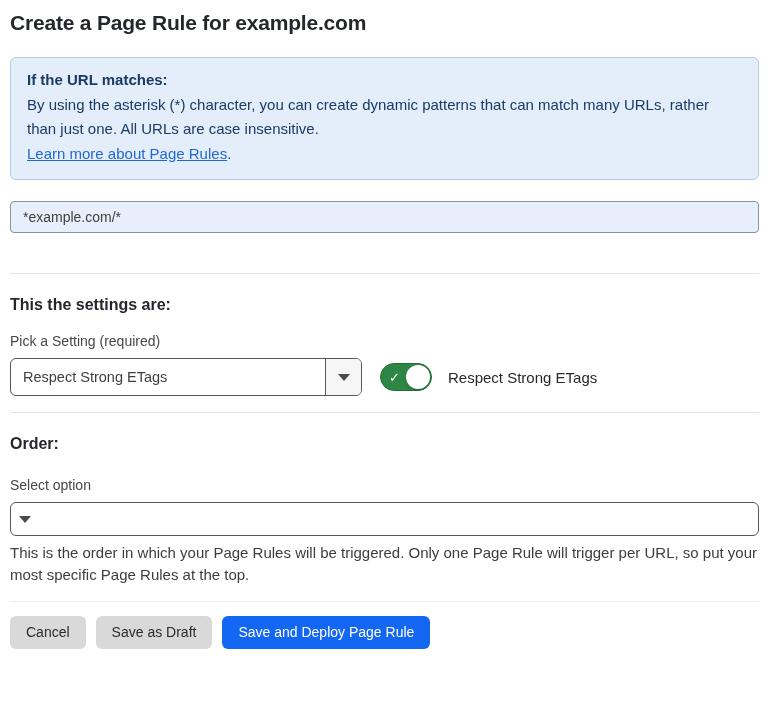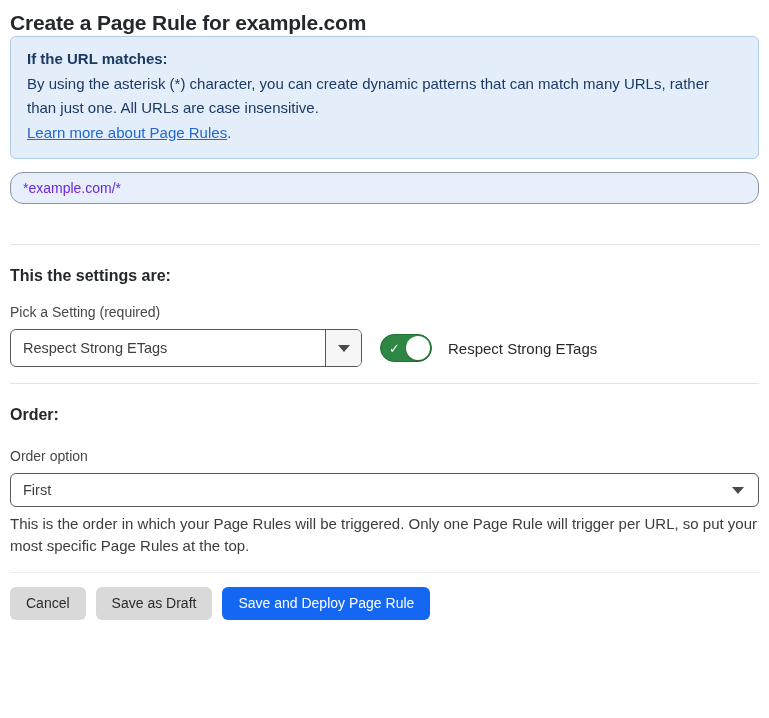--- a/index.html
+++ b/index.html
@@ -14,20 +14,21 @@
 
   h1.page-title {
     font-size: 21px;
     font-weight: 700;
     color: #24272b;
     line-height: 26px;
     letter-spacing: -0.2px;
   }
 
   .info-box {
+    margin-top: 21px;
     background: var(--info-bg, #e4eefb);
     border: 1px solid var(--info-border, #aecbea);
     border-radius: 6px;
     padding: 10px 16px 13px 16px;
     color: var(--info-text, #1b3a66);
     font-size: 15px;
     line-height: 24.5px;
   }
   .info-heading { font-weight: 700; }
   .info-link-row a {
@@ -39,29 +40,29 @@
 
   .field-label {
     display: block;
     margin-top: 22px;
     font-size: 14px;
     color: #474747;
     line-height: 18px;
   }
 
   .url-input {
-    margin-top: 13px;
+    margin-top: 21px;
     width: 100%;
     height: 32px;
     background: var(--input-bg, #e7eefc);
     border: 1px solid #8a93a2;
-    border-radius: 13px;
+    border-radius: 4px;
     padding: 0 12px;
     font-size: 14px;
-    color: #6d28d9;
+    color: #404040;
     font-family: inherit;
     outline: none;
   }
 
   .divider {
     border: none;
     border-top: 1px solid #e4e4e4;
     height: 0;
   }
   .divider-1 { margin-top: 40px; }
@@ -225,24 +226,23 @@
       <span class="knob"></span>
     </div>
     <span class="toggle-label">Respect Strong ETags</span>
   </div>
 
 
   <hr class="divider divider-2">
 
   <div class="section-heading">Order:</div>
 
-  <label class="field-label">Order option</label>
+  <label class="field-label">Select option</label>
 
   <div class="custom-select order-select">
-    <div class="select-value">First</div>
     <div class="select-plain-arrow">
       <span class="chevron"></span>
     </div>
   </div>
 
   <div class="help-text">This is the order in which your Page Rules will be triggered. Only one Page Rule will trigger per URL, so put your most specific Page Rules at the top.</div>
 
   <hr class="divider divider-3">
 
   <div class="footer">

